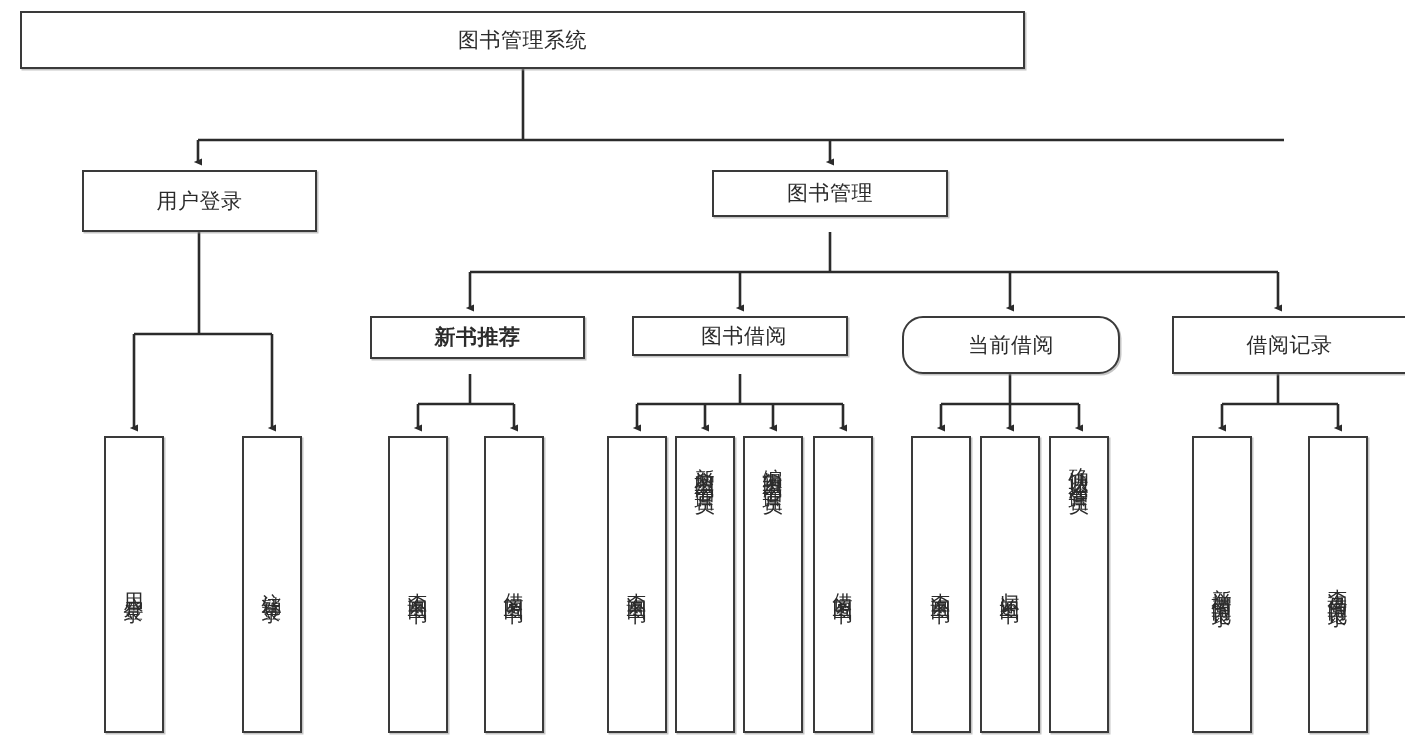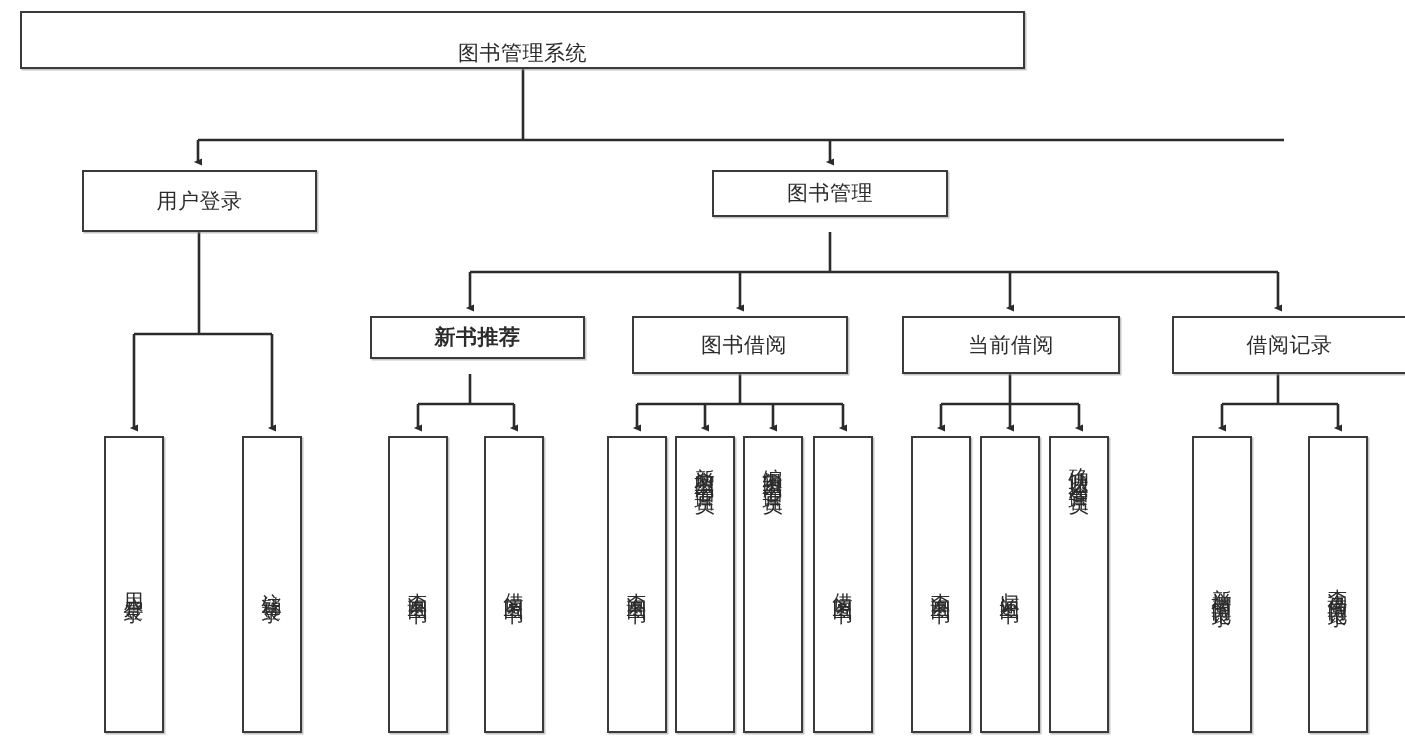--- a/index.html
+++ b/index.html
@@ -123,41 +123,41 @@
       <path d="M1010,404 L1010,428" marker-end="url(#arrowhead)"></path>
       <path d="M1079,404 L1079,428" marker-end="url(#arrowhead)"></path>
 
       <path d="M1278,374 L1278,404"></path>
       <path d="M1222,404 L1338,404"></path>
       <path d="M1222,404 L1222,428" marker-end="url(#arrowhead)"></path>
       <path d="M1338,404 L1338,428" marker-end="url(#arrowhead)"></path>
     </g>
   </svg>
 
-  <div class="node horizontal" style="left:20px; top:11px; width:1005px; height:58px;align-items:flex-end;">
+  <div class="node horizontal" style="left:20px; top:11px; width:1005px; height:58px;">
     <span class="node-label">图书管理系统</span>
   </div>
 
   <div class="node horizontal" style="left:82px; top:170px; width:235px; height:62px;">
     <span class="node-label">用户登录</span>
   </div>
 
   <div class="node horizontal" style="left:712px; top:170px; width:236px; height:47px;">
     <span class="node-label">图书管理</span>
   </div>
 
   <div class="node horizontal" style="left:370px; top:316px; width:215px; height:43px;font-weight:bold;">
     <span class="node-label">新书推荐</span>
   </div>
 
-  <div class="node horizontal" style="left:632px; top:316px; width:216px; height:58px;padding-left:8px;">
+  <div class="node horizontal" style="left:632px; top:316px; width:216px; height:40px;padding-left:8px;">
     <span class="node-label">图书借阅</span>
   </div>
 
-  <div class="node horizontal" style="left:902px; top:316px; width:218px; height:58px;">
+  <div class="node horizontal" style="left:902px; top:316px; width:218px; height:58px;border-radius:21px;">
     <span class="node-label">当前借阅</span>
   </div>
 
   <div class="node horizontal" style="left:1172px; top:316px; width:235px; height:58px;">
     <span class="node-label">借阅记录</span>
   </div>
 
   <div class="node vertical centered" style="left:104px; top:436px; width:60px; height:297px;">
     <span class="node-label">用户登录</span>
   </div>

